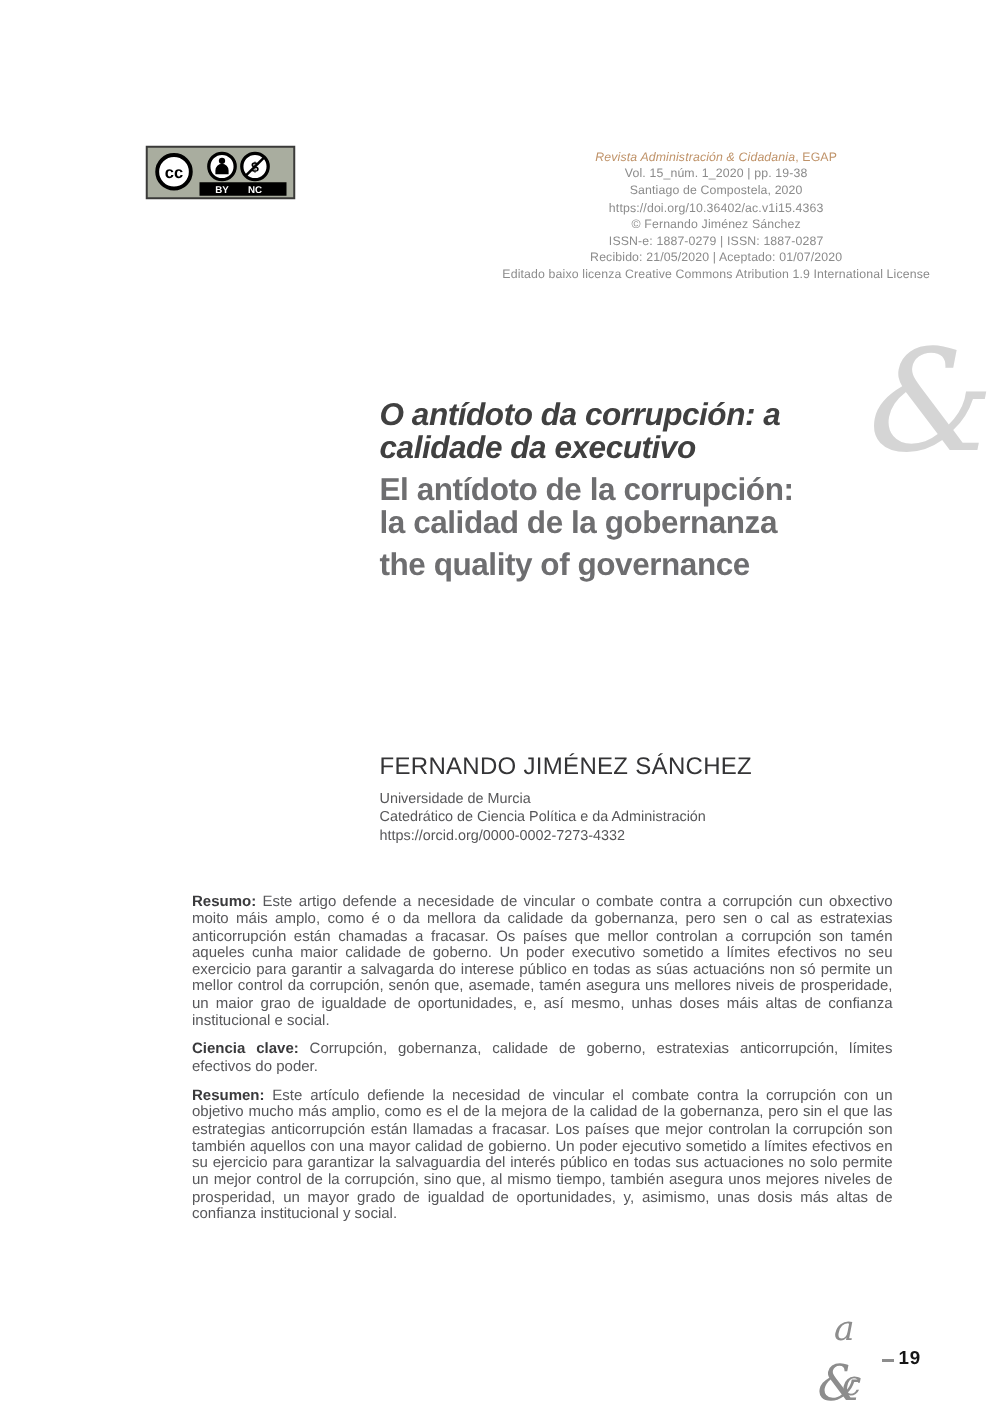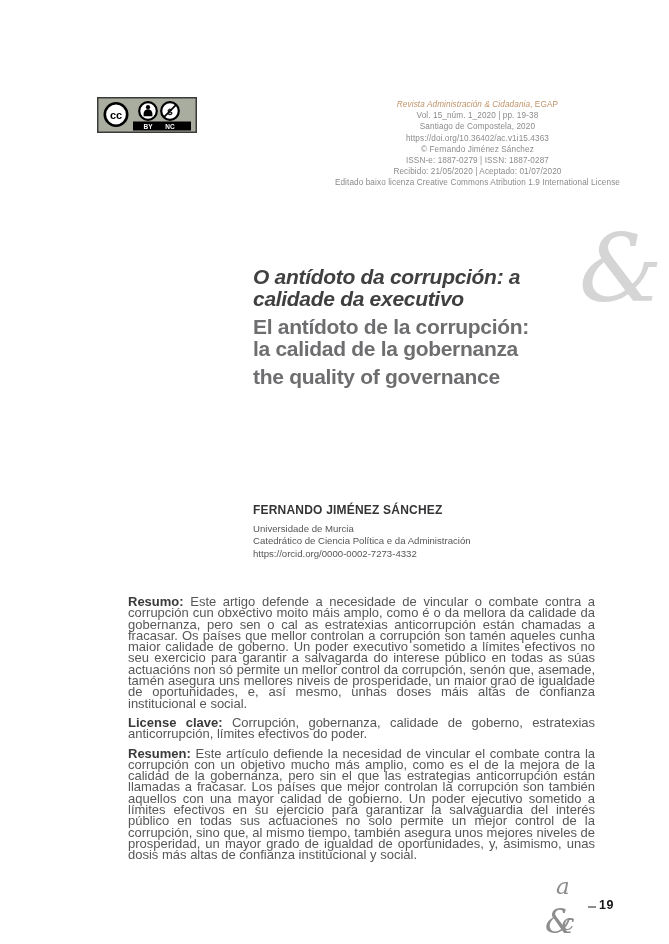--- a/index.html
+++ b/index.html
@@ -29,27 +29,27 @@
 
   
   .titles { position:absolute; left:253px; top:266px; width:340px; }
   .title { margin:0 0 6px 0; font-weight:bold; font-size:21px; line-height:22px; letter-spacing:-0.3px; }
   .title span { display:block; white-space:nowrap; }
   .title-gl { color:#404040;font-style:italic; }
   .title-es, .title-en { color:#6e6e70; }
 
   
   .author { position:absolute; left:253px; top:503px; color:#565658; }
-  .author-name { font-size:12px; font-weight:bold; color:#343436; letter-spacing:0.2px; margin-bottom:6px; }
+  .author-name { font-size:16px; font-weight:normal; color:#343436; letter-spacing:0.2px; margin-bottom:6px; }
   .author-detail { font-size:9.6px; line-height:12.3px; }
 
   
   .abstracts {
     position:absolute; left:128px; top:596px; width:467px;
-    font-size:13px; line-height:11.3px; color:#57575a; text-align:justify;
+    font-size:10px; line-height:11.3px; color:#57575a; text-align:justify;
   }
   .abstracts p { margin:0 0 8px 0; }
   .abstracts .lbl { font-weight:bold; color:#3a3a3c; }
 
   
   .footer { position:absolute; left:556px; top:883px; height:44px; display:flex; align-items:center; }
   .logo span { font-family:"DejaVu Serif", serif; font-style:italic; color:#8d8d8d; display:inline-block; }
   .logo-a  { font-size:23px; }
   .logo-amp{ font-size:33px; margin-left:-11px; position:relative; top:3px; }
   .logo-c  { font-size:23px; margin-left:-13px; }
@@ -107,21 +107,21 @@
 
   <div class="author">
     <div class="author-name">FERNANDO JIMÉNEZ SÁNCHEZ</div>
     <div class="author-detail">Universidade de Murcia</div>
     <div class="author-detail">Catedrático de Ciencia Política e da Administración</div>
     <div class="author-detail">https://orcid.org/0000-0002-7273-4332</div>
   </div>
 
   <div class="abstracts">
     <p><span class="lbl">Resumo:</span><span> Este artigo defende a necesidade de vincular o combate contra a corrupción cun obxectivo moito máis amplo, como é o da mellora da calidade da gobernanza, pero sen o cal as estratexias anticorrupción están chamadas a fracasar. Os países que mellor controlan a corrupción son tamén aqueles cunha maior calidade de goberno. Un poder executivo sometido a límites efectivos no seu exercicio para garantir a salvagarda do interese público en todas as súas actuacións non só permite un mellor control da corrupción, senón que, asemade, tamén asegura uns mellores niveis de prosperidade, un maior grao de igualdade de oportunidades, e, así mesmo, unhas doses máis altas de confianza institucional e social.</span></p>
-    <p><span class="lbl">License clave:</span><span> Corrupción, gobernanza, calidade de goberno, estratexias anticorrupción, límites efectivos do poder.</span></p>
+    <p><span class="lbl">Ciencia clave:</span><span> Corrupción, gobernanza, calidade de goberno, estratexias anticorrupción, límites efectivos do poder.</span></p>
     <p><span class="lbl">Resumen:</span><span> Este artículo defiende la necesidad de vincular el combate contra la corrupción con un objetivo mucho más amplio, como es el de la mejora de la calidad de la gobernanza, pero sin el que las estrategias anticorrupción están llamadas a fracasar. Los países que mejor controlan la corrupción son también aquellos con una mayor calidad de gobierno. Un poder ejecutivo sometido a límites efectivos en su ejercicio para garantizar la salvaguardia del interés público en todas sus actuaciones no solo permite un mejor control de la corrupción, sino que, al mismo tiempo, también asegura unos mejores niveles de prosperidad, un mayor grado de igualdad de oportunidades, y, asimismo, unas dosis más altas de confianza institucional y social.</span></p>
   </div>
 
   <div class="footer">
     <div class="logo">
       <span class="logo-a">a</span><span class="logo-amp">&amp;</span><span class="logo-c">c</span>
     </div>
     <div class="logo-dash"></div>
     <div class="page-number">19</div>
   </div>

